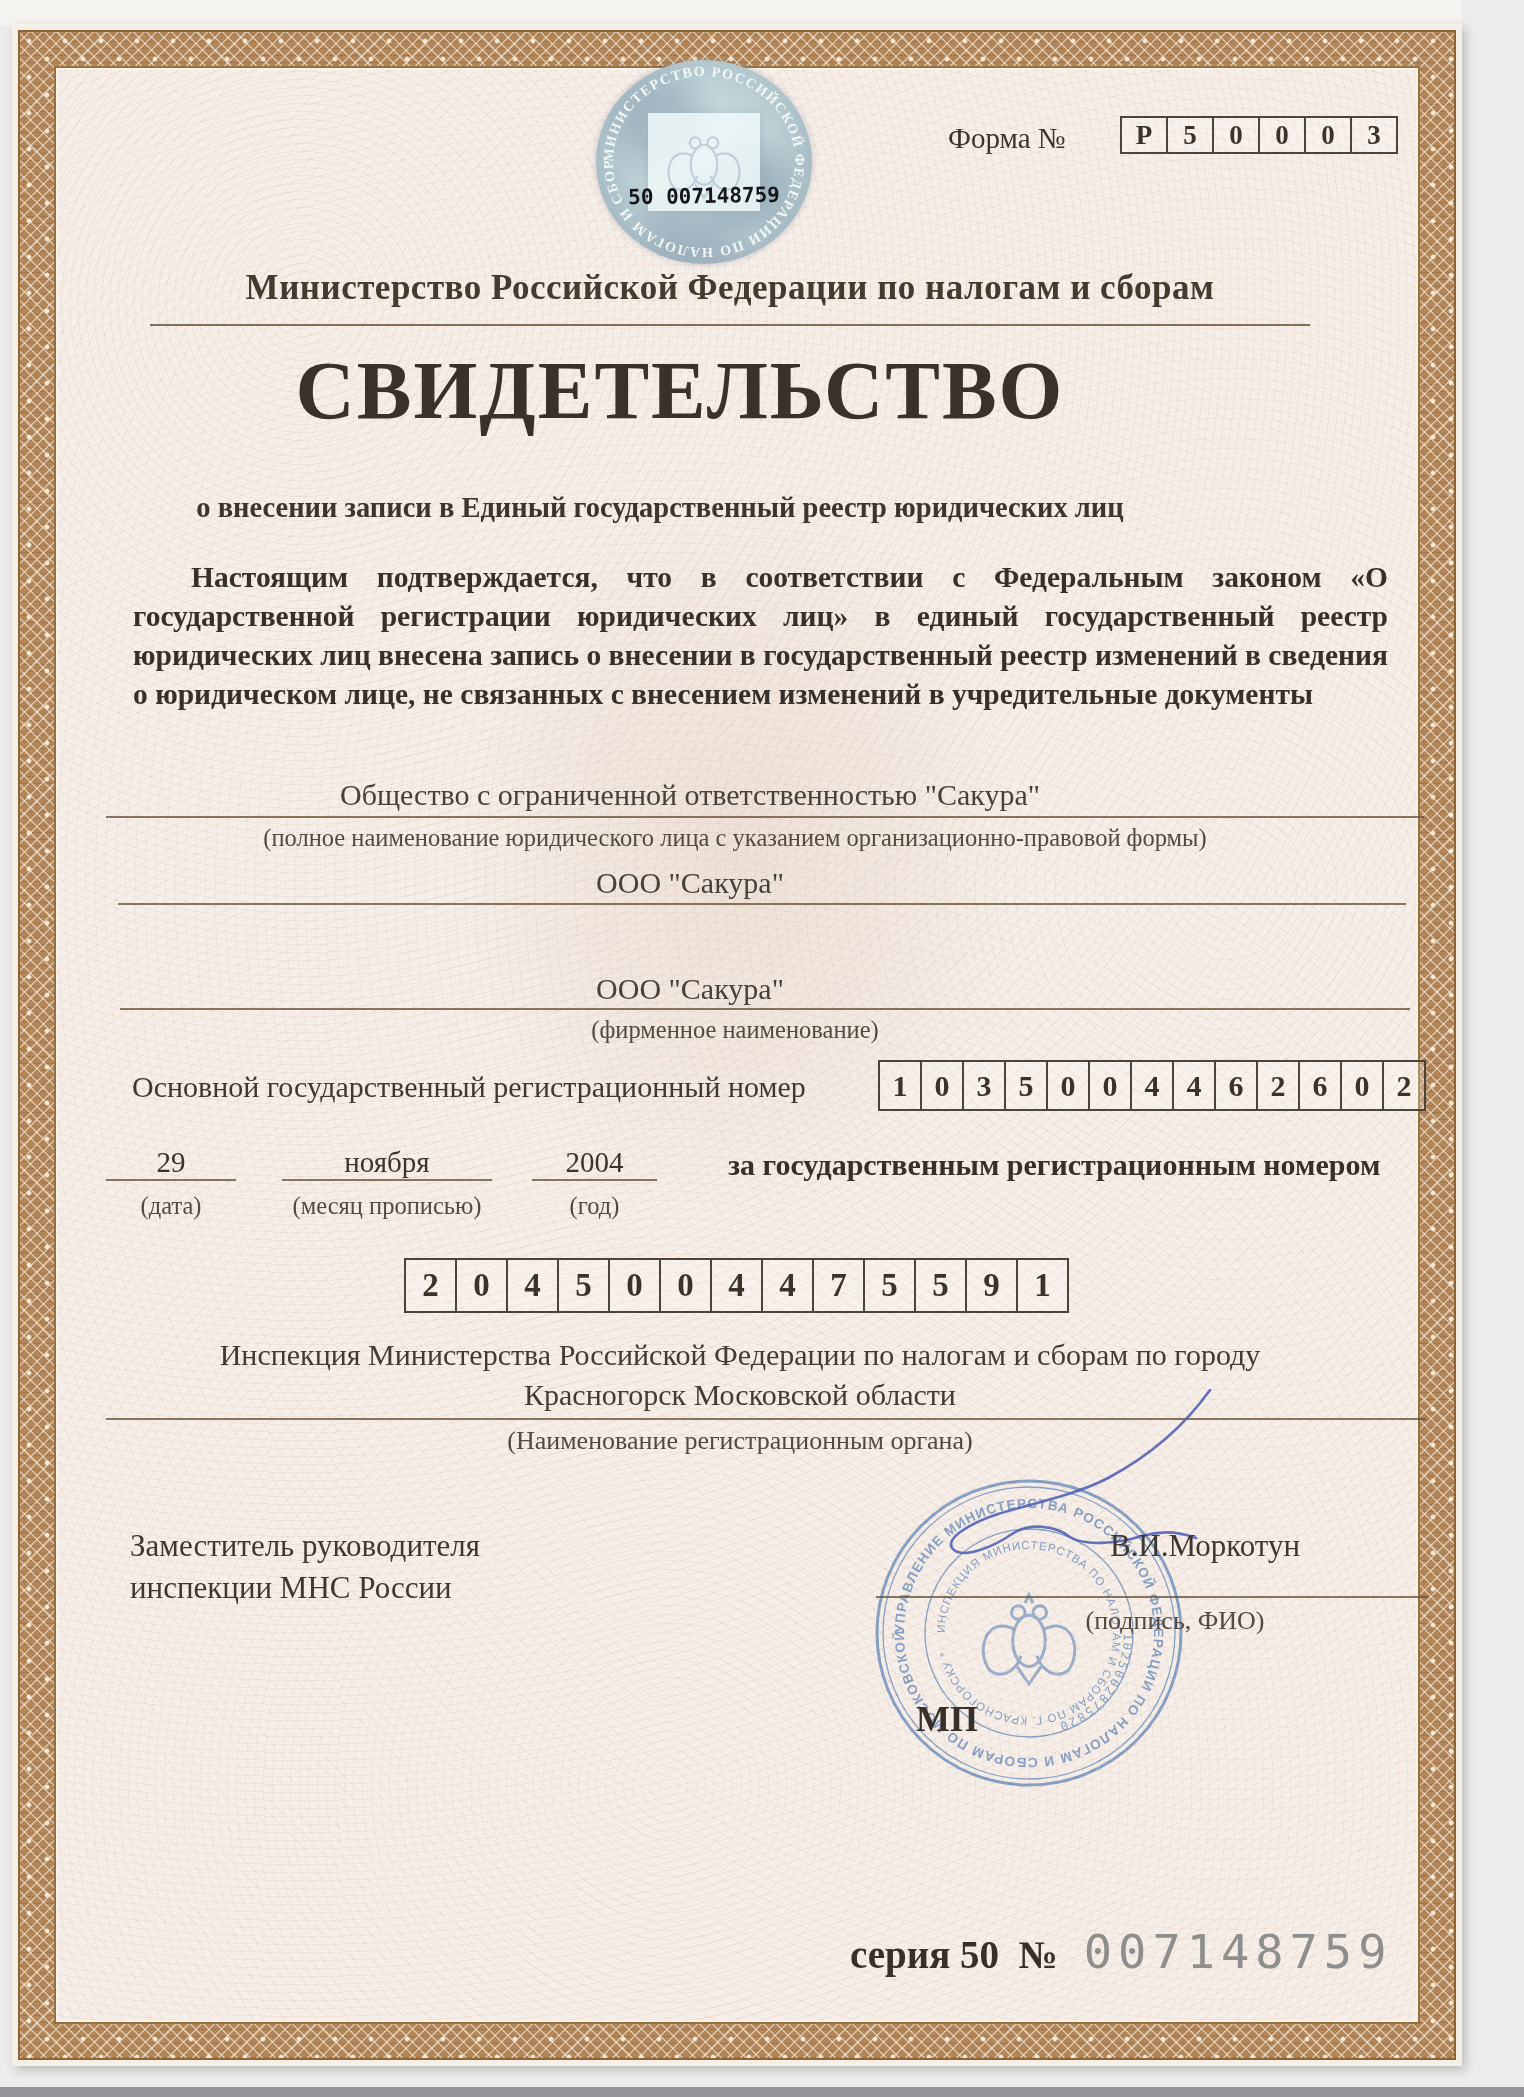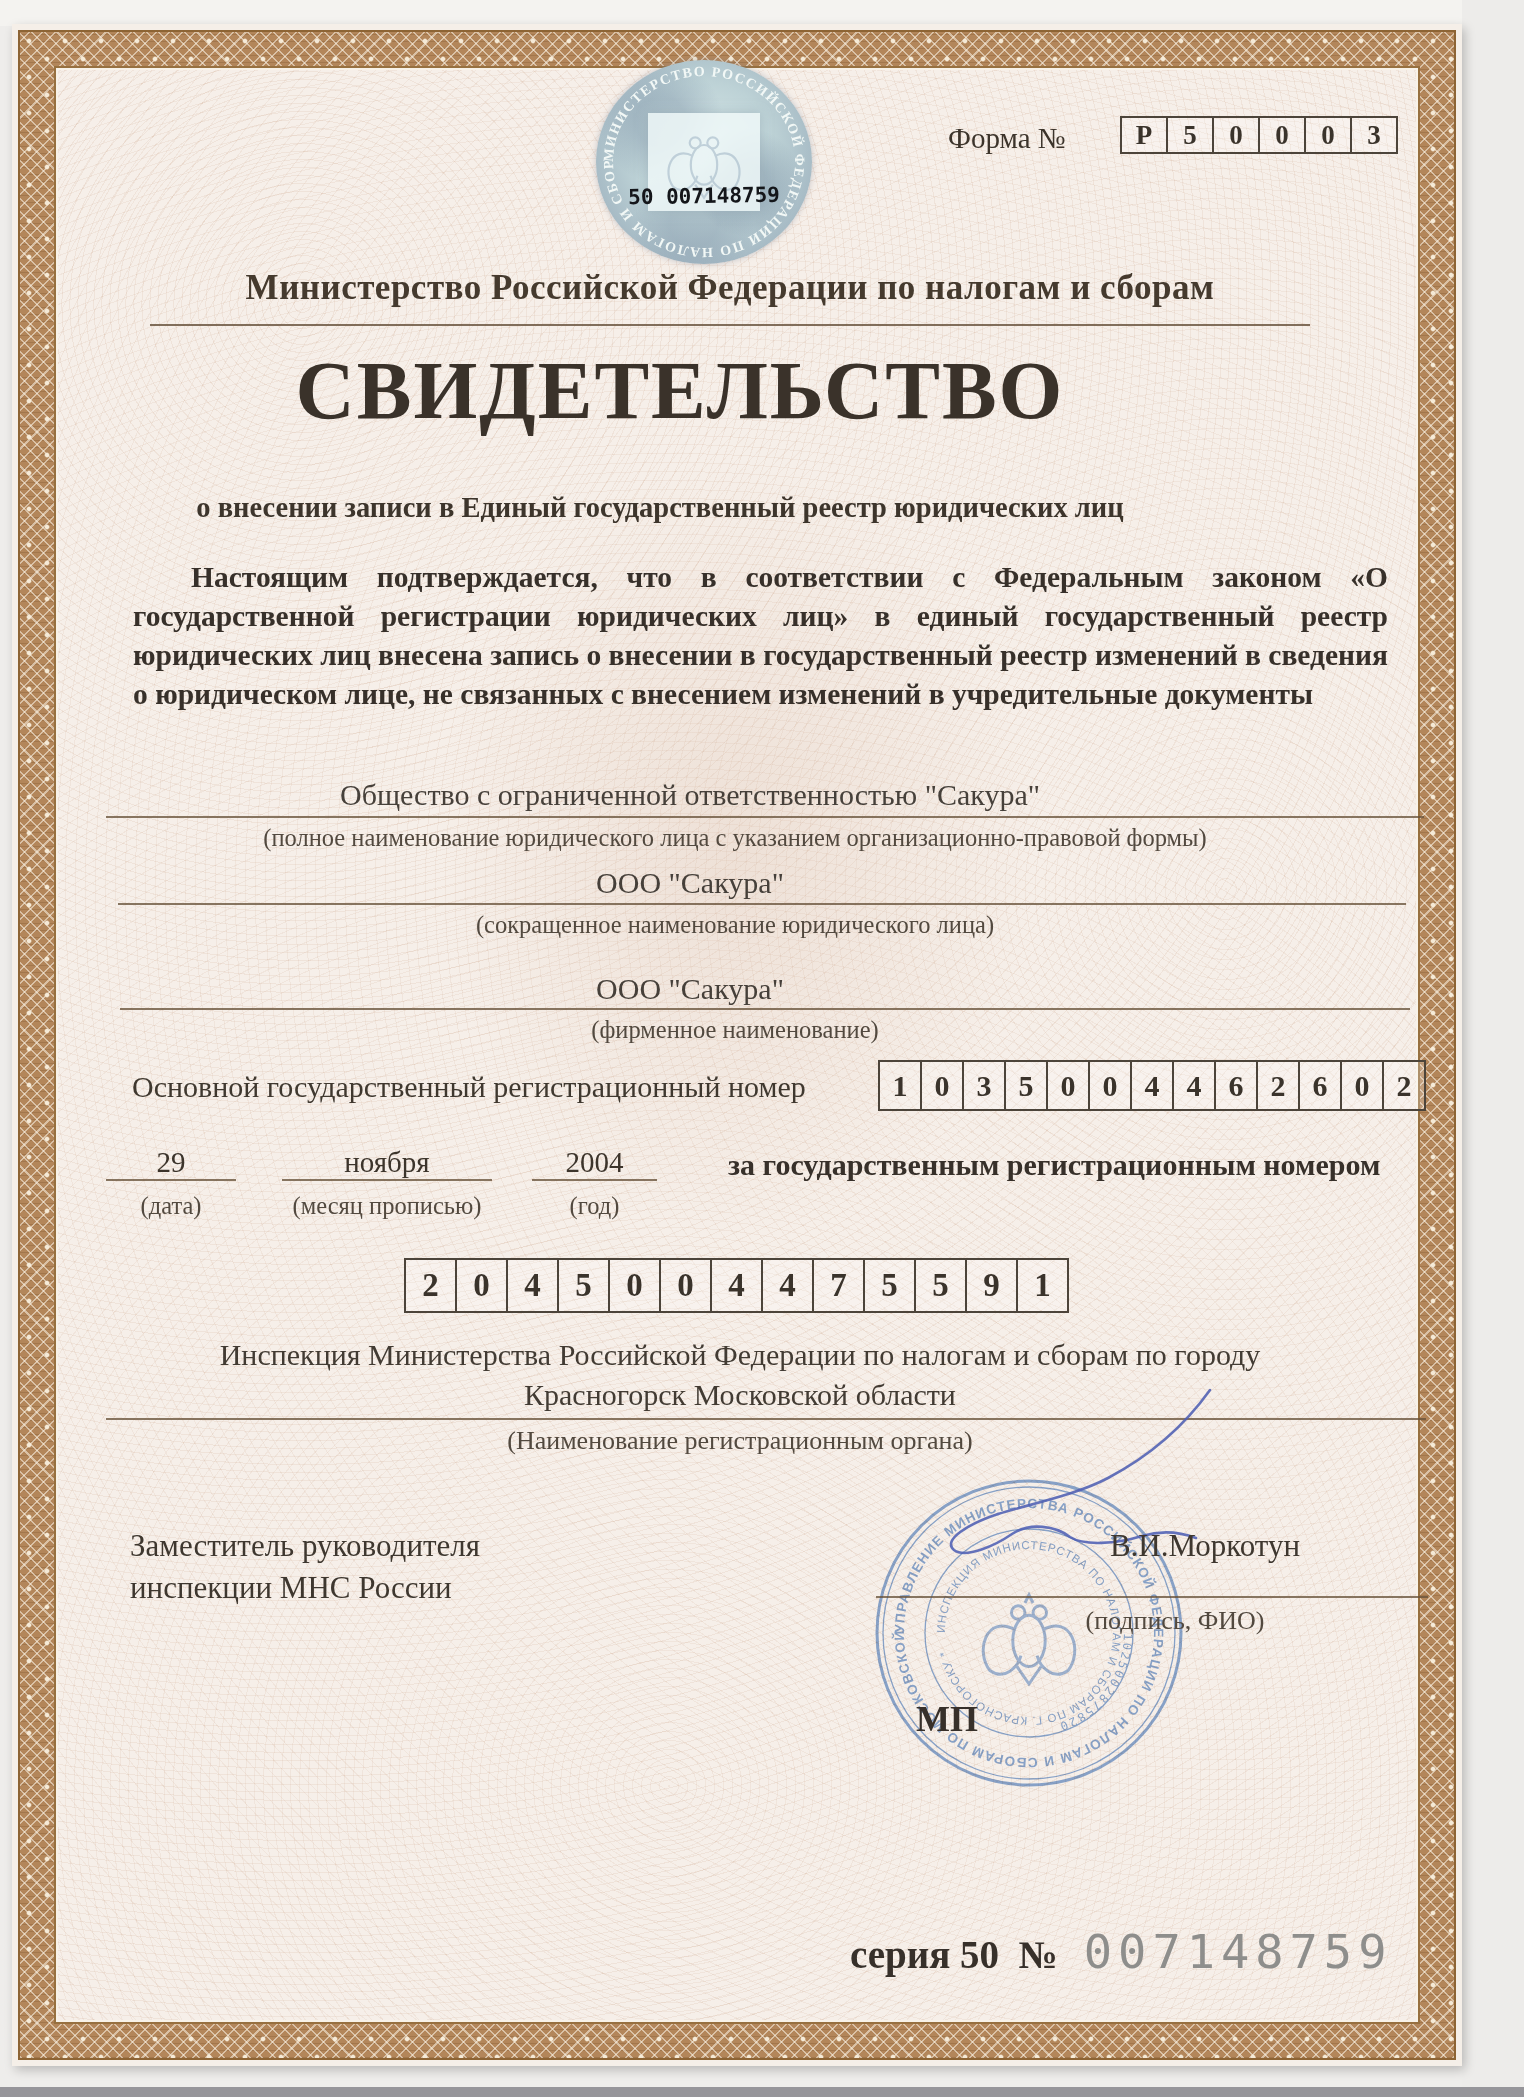--- a/index.html
+++ b/index.html
@@ -137,21 +137,20 @@
   <div class="abs ctr b" style="left:130px;top:492px;width:1060px;font-size:28.5px;color:#3d352c;">о внесении записи в Единый государственный реестр юридических лиц</div>
 
   <div class="abs b" style="left:133px;top:558px;width:1255px;font-size:29.5px;line-height:1.32;text-align:justify;text-indent:58px;color:#37302a;">Настоящим подтверждается, что в соответствии с Федеральным законом «О государственной регистрации юридических лиц» в единый государственный реестр юридических лиц внесена запись о внесении в государственный реестр изменений в сведения о юридическом лице, не связанных с внесением изменений в учредительные документы</div>
 
   <div class="abs ctr" style="left:80px;top:778px;width:1220px;font-size:30px;color:#46403a;">Общество с ограниченной ответственностью "Сакура"</div>
   <div class="rule" style="left:106px;top:816px;width:1318px;"></div>
   <div class="abs ctr caption" style="left:130px;top:824px;width:1210px;">(полное наименование юридического лица с указанием организационно-правовой формы)</div>
 
   <div class="abs ctr" style="left:80px;top:866px;width:1220px;font-size:30px;color:#46403a;">ООО "Сакура"</div>
   <div class="rule" style="left:118px;top:903px;width:1288px;"></div>
-  <div class="abs ctr caption" style="left:130px;top:911px;width:1210px;">(сокращенное наименование юридического лица)</div>
 
   <div class="abs ctr" style="left:80px;top:972px;width:1220px;font-size:30px;color:#46403a;">ООО "Сакура"</div>
   <div class="rule" style="left:120px;top:1008px;width:1290px;"></div>
   <div class="abs ctr caption" style="left:130px;top:1016px;width:1210px;">(фирменное наименование)</div>
 
   <div class="abs" style="left:132px;top:1070px;font-size:30px;color:#3f382f;">Основной государственный регистрационный номер</div>
   <div class="abs cells cells-ogrn" style="left:878px;top:1060px;">
       <span class="cell">1</span>
       <span class="cell">0</span>
       <span class="cell">3</span>

